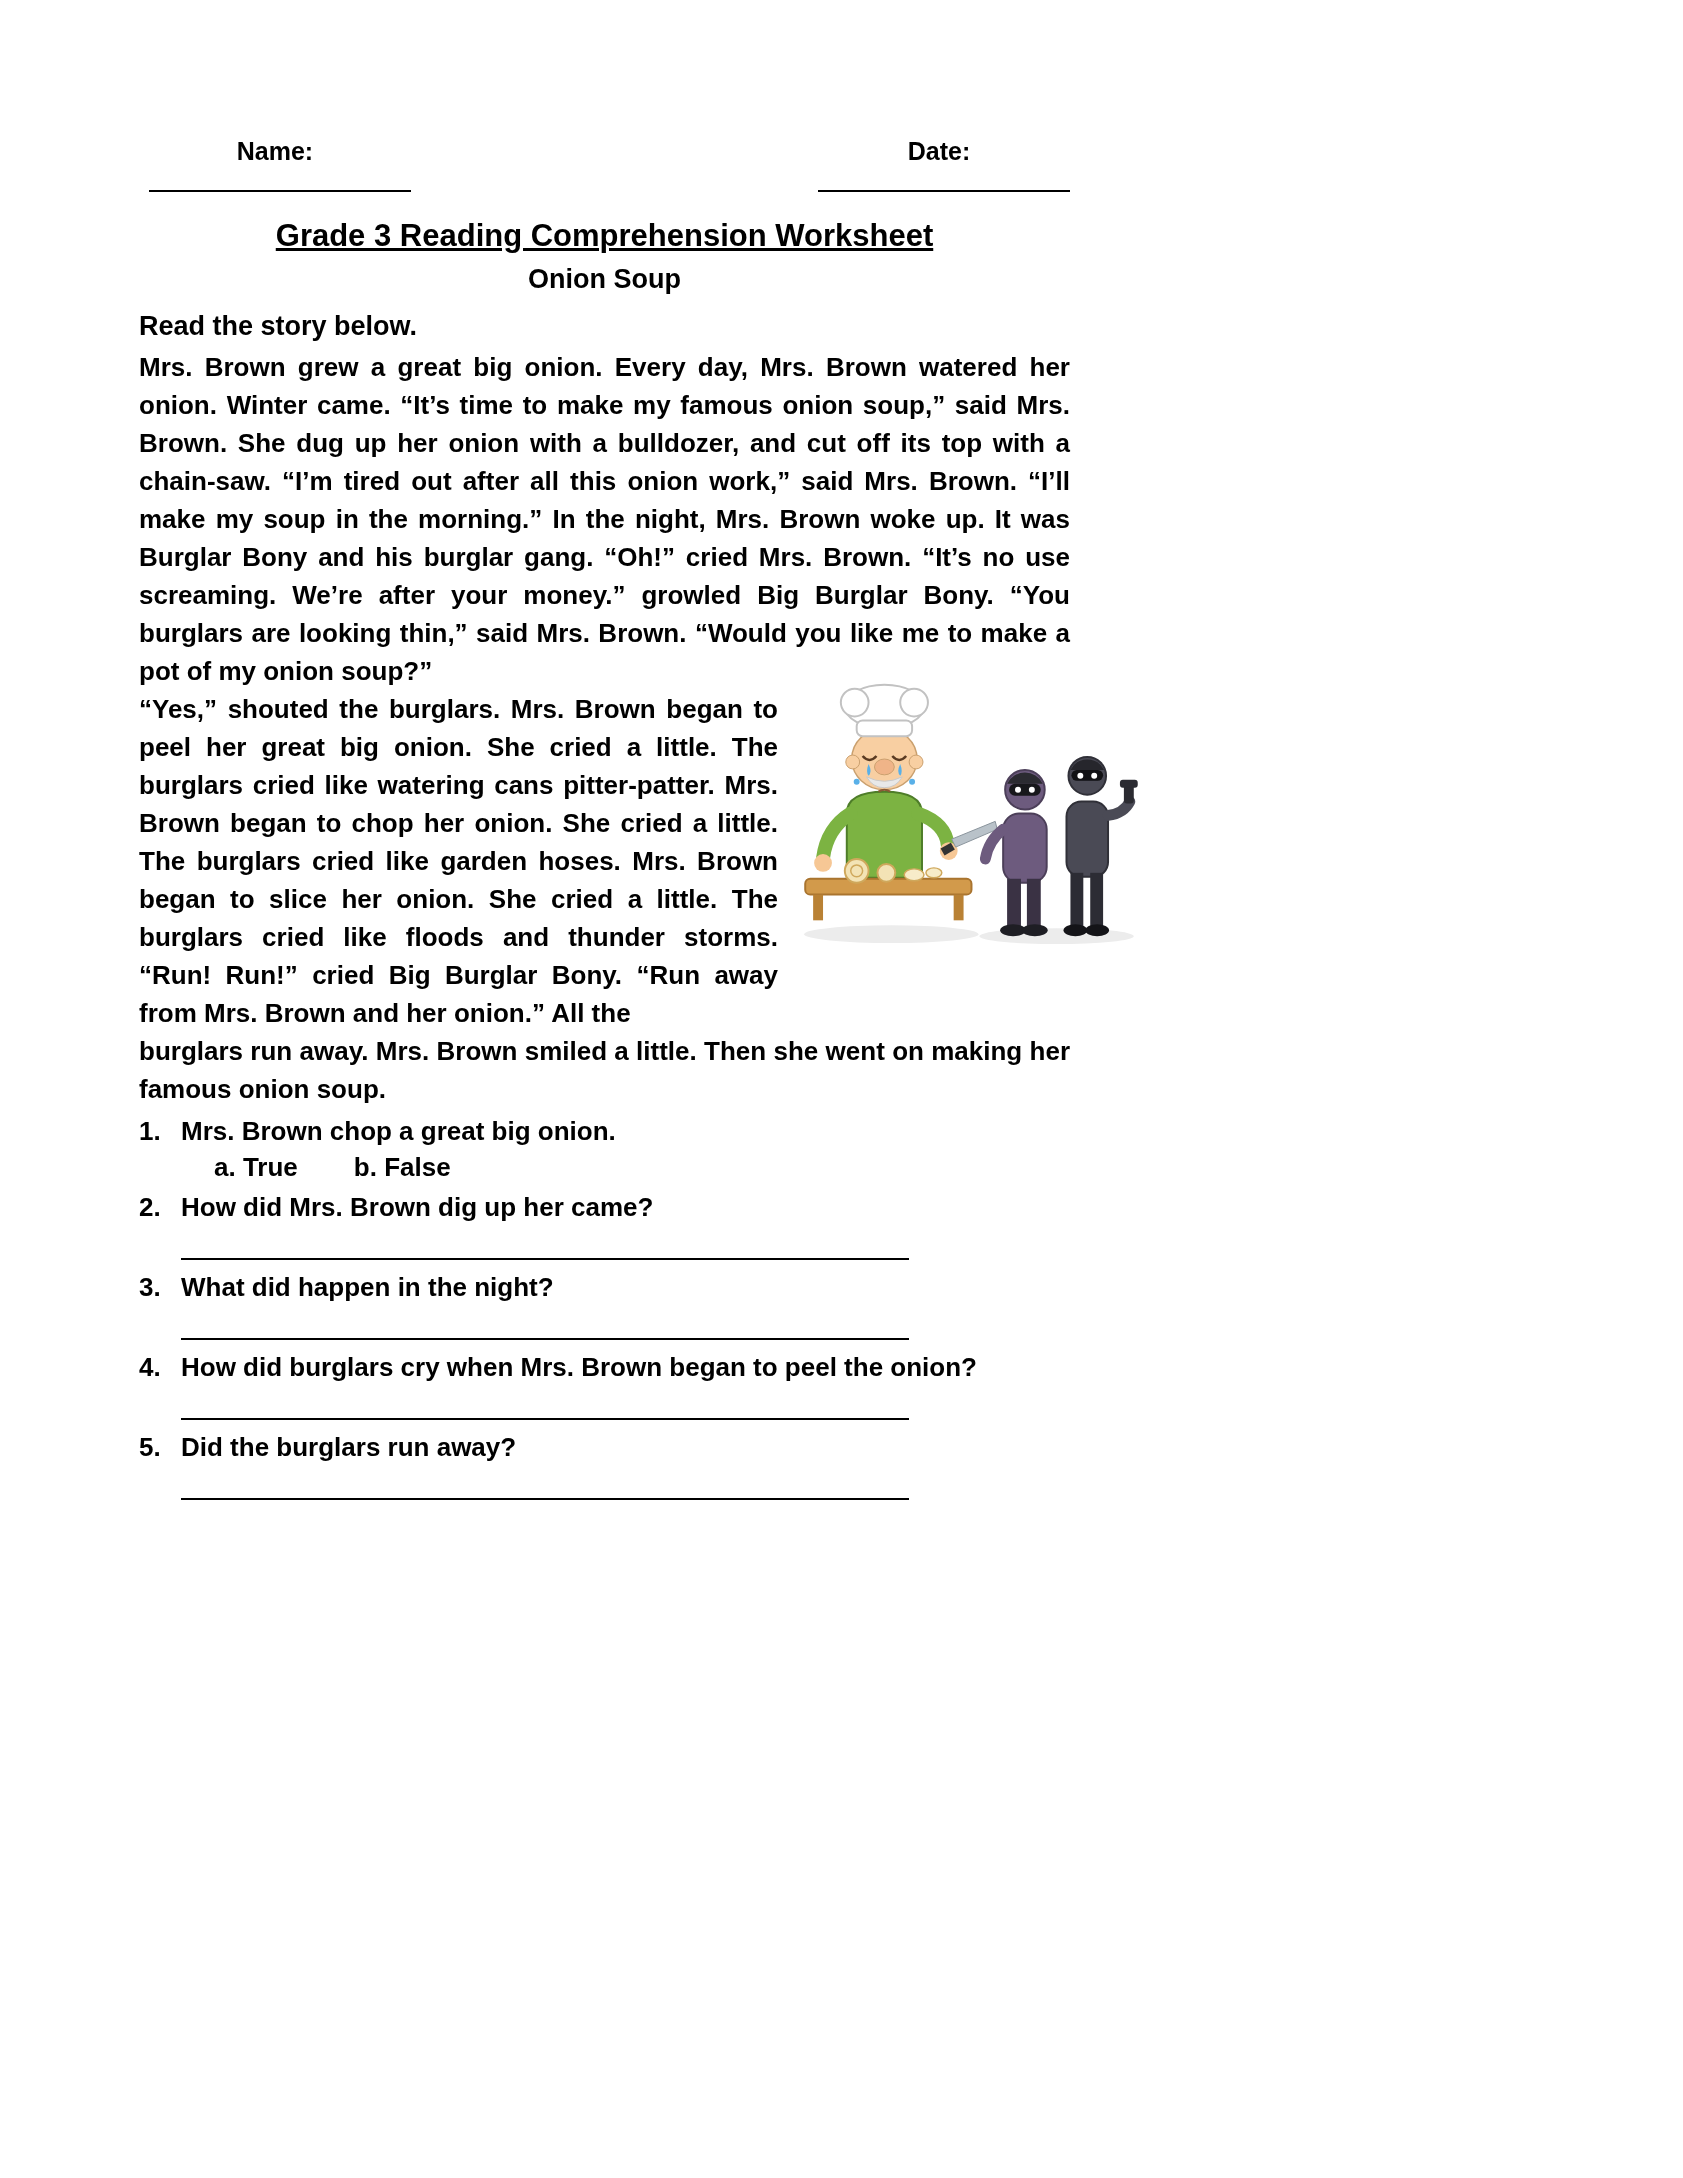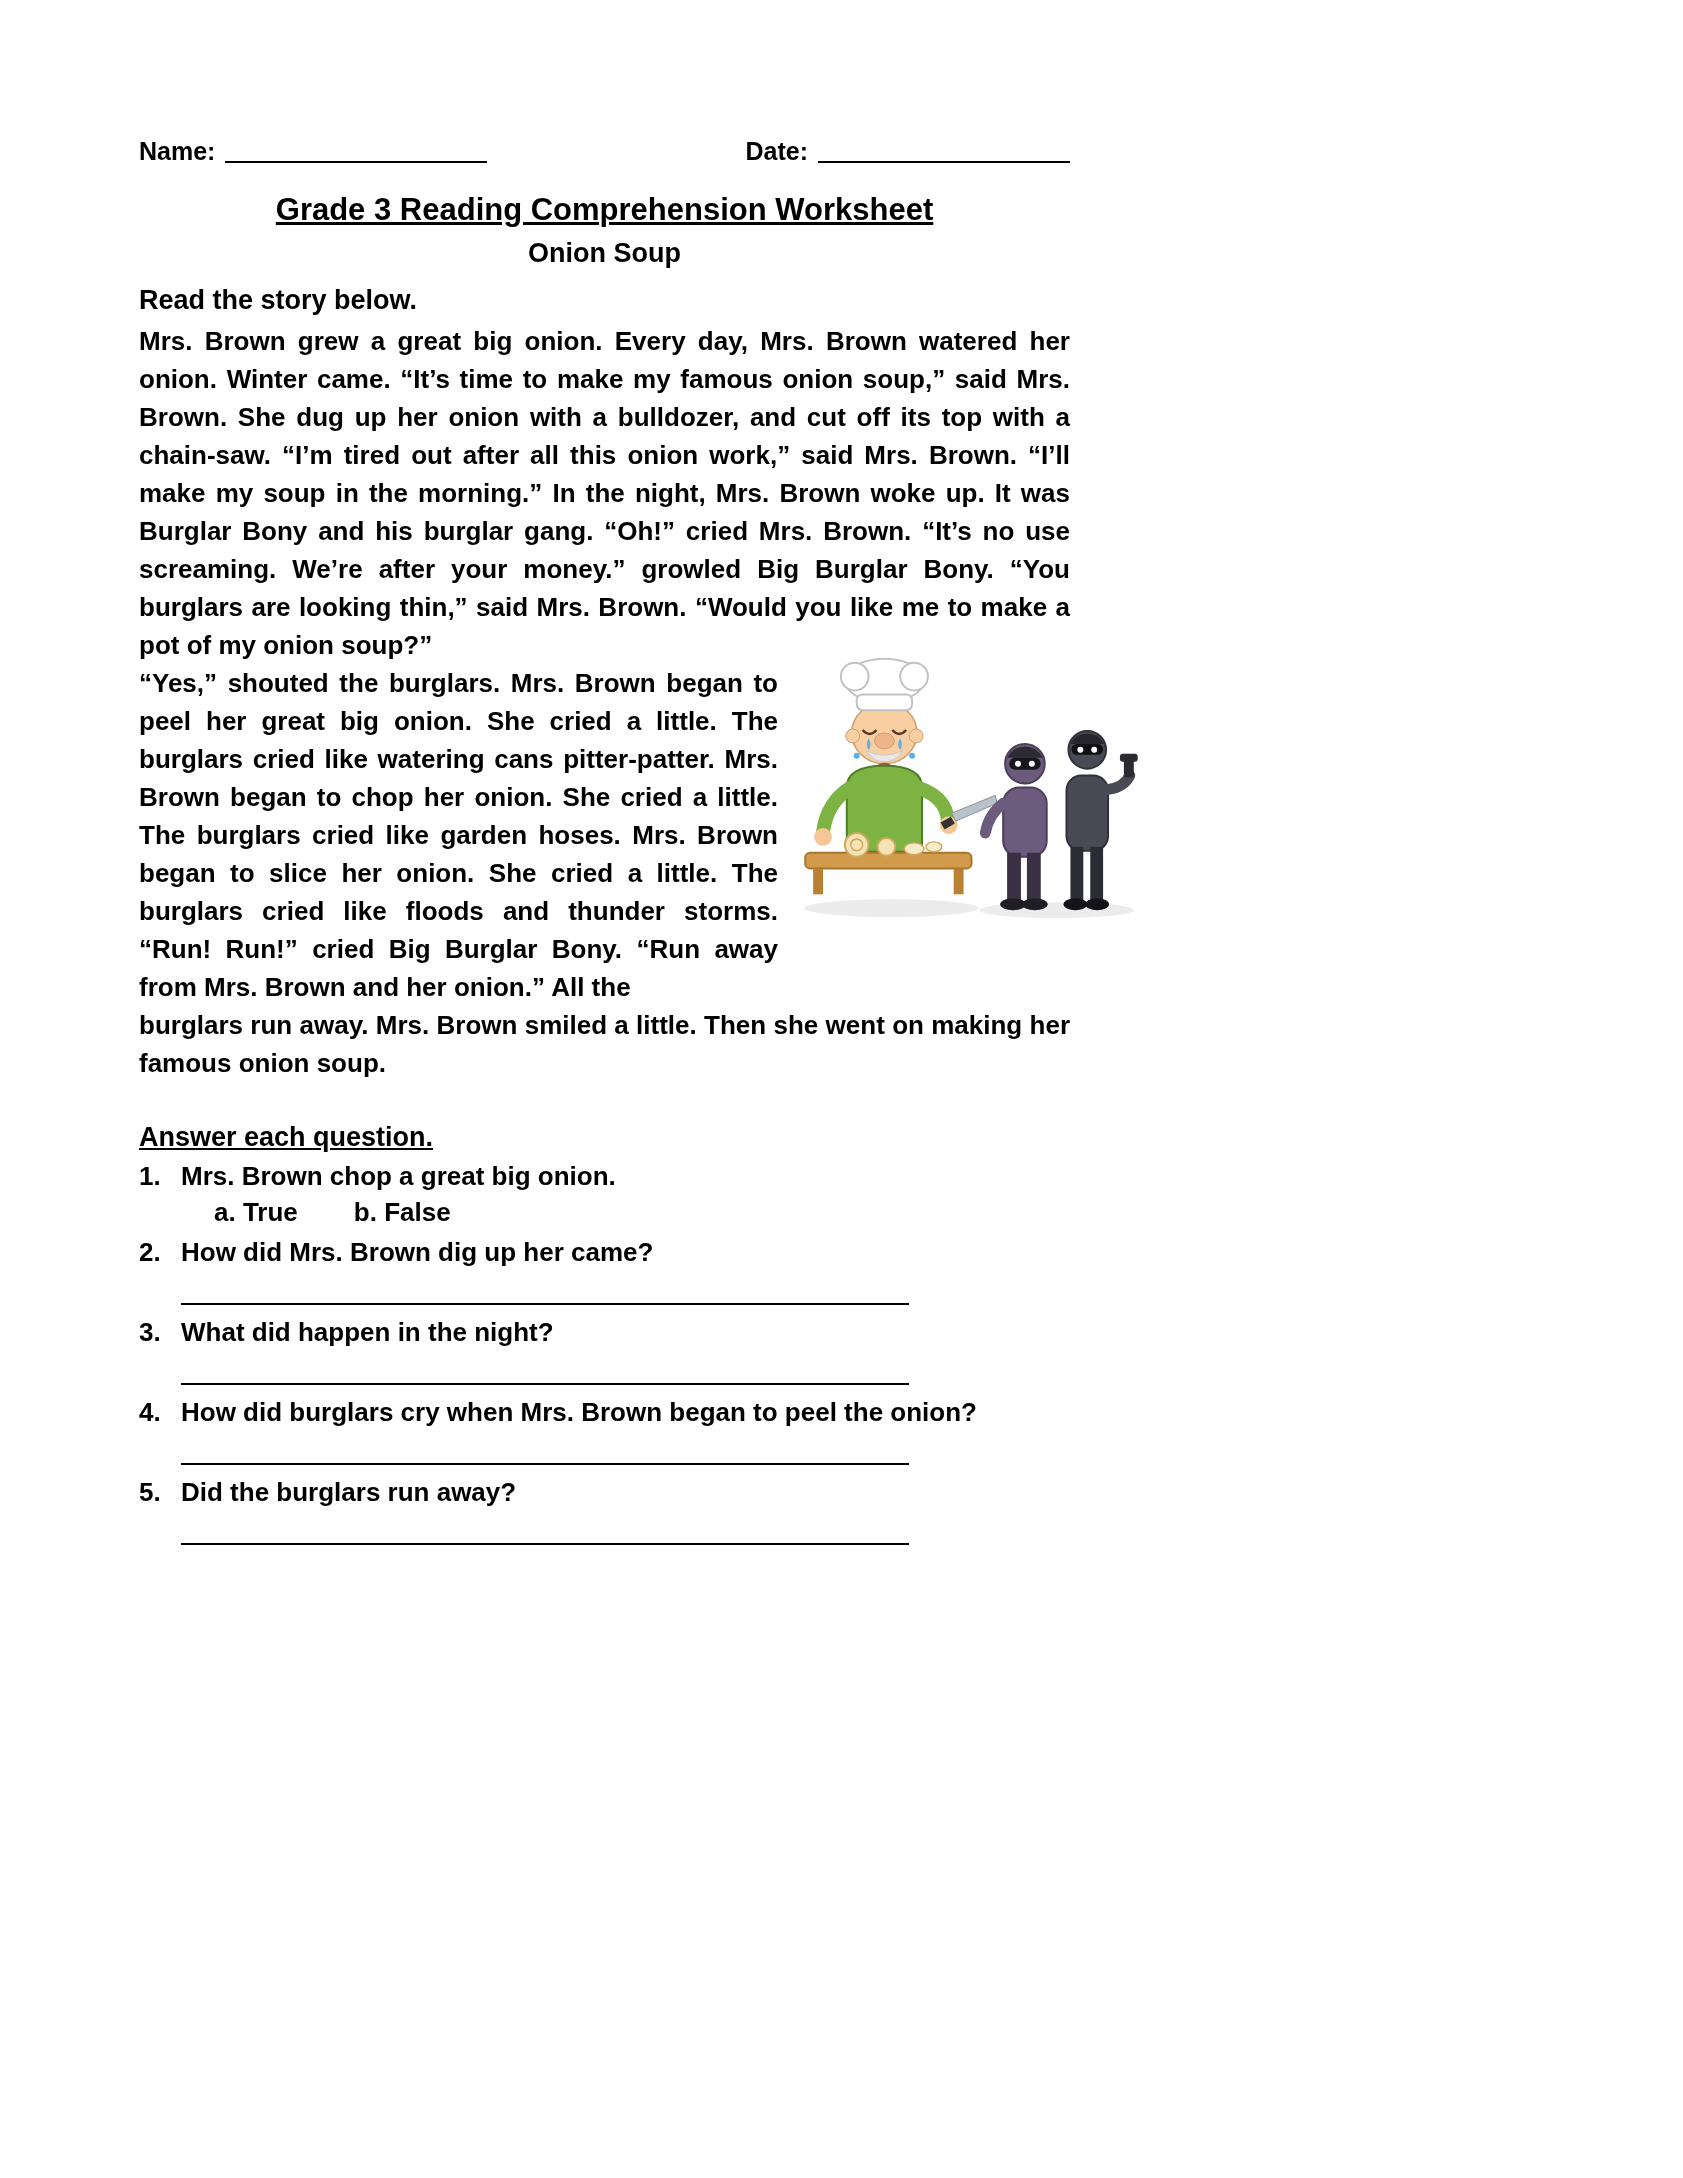--- a/index.html
+++ b/index.html
@@ -28,21 +28,22 @@
   }
   
   .header-row {
     display: flex;
     justify-content: space-between;
     align-items: flex-end;
     font-size: 25px;
   }
   .field {
     display: flex;
-    align-items: flex-start;
+    align-items: center;
+    flex-direction: column;
   }
   .write-line {
     display: inline-block;
     border-bottom: 2.5px solid #000;
     height: 24px;
     margin-left: 10px;
   }
   .name-line { width: 262px; }
   .date-line { width: 252px; }
 
@@ -229,21 +230,20 @@
                 <rect x="326" y="116" width="18" height="8" rx="3" fill="#2b2b31"></rect>
               </g>
             </g>
           </svg>
         </div>
       </div>
 
       <p>burglars run away. Mrs. Brown smiled a little. Then she went on making her famous onion soup.</p>
     </div>
 
-    <div class="answer-heading">Answer each question.</div>
 
     <div class="question">
       <span class="q-num">1.</span>
       <span>Mrs. Brown chop a great big onion.</span>
     </div>
     <div class="options-row">
       <span>a.  True</span>
       <span>b. False</span>
     </div>
 

